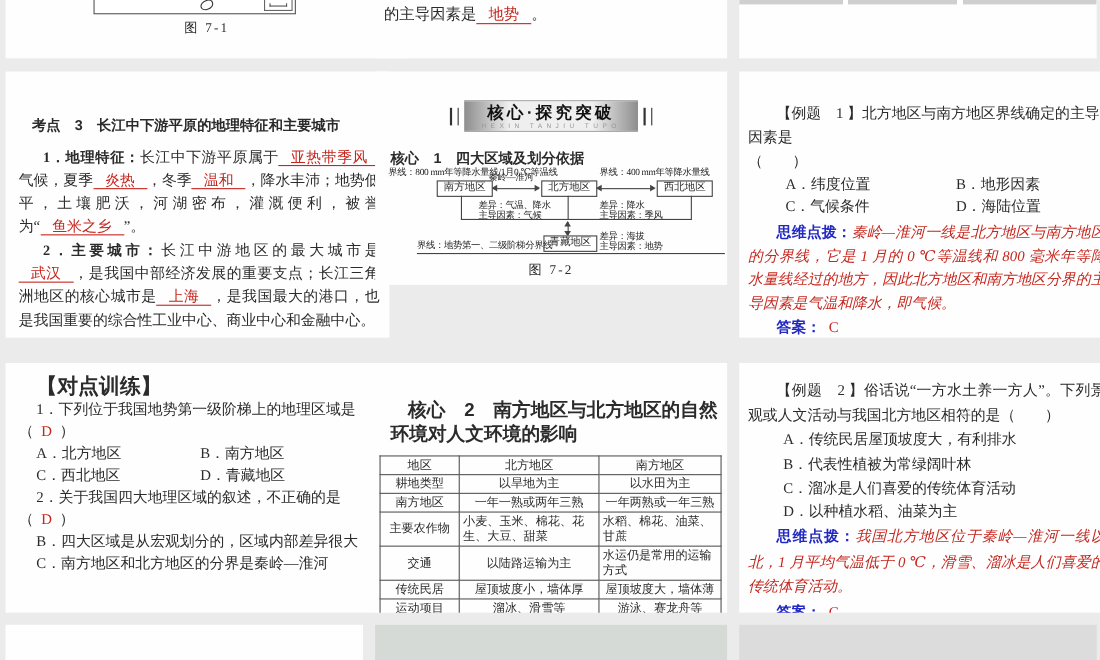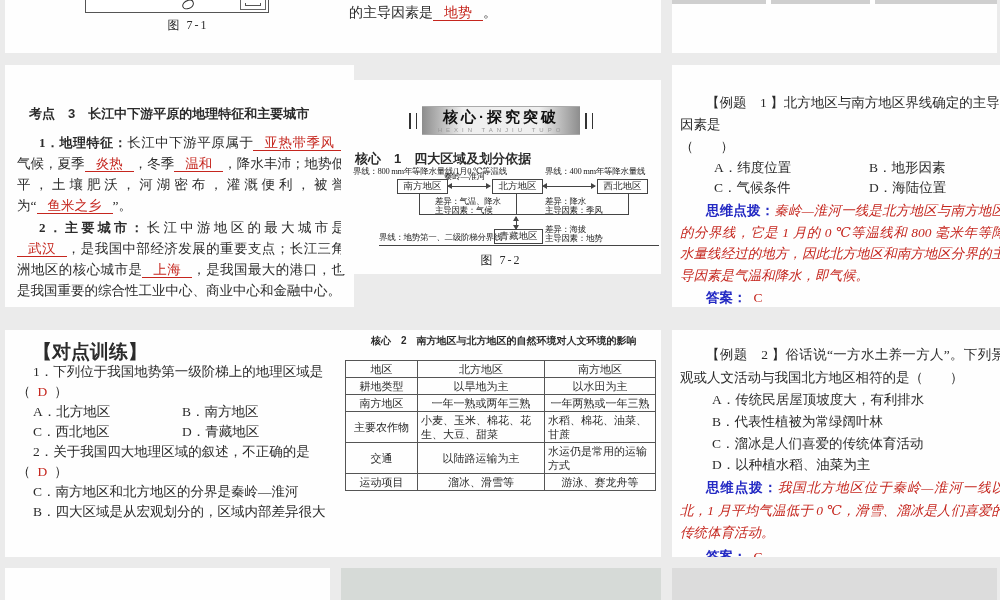--- a/index.html
+++ b/index.html
@@ -71,21 +71,21 @@
 
   
   .dd{padding:0 9px 0 12px;font-size:13.5px;}
   .dd-head{margin:12px 0 0 16px;font-size:19px;font-weight:bold;font-family:"Liberation Sans","DejaVu Sans",sans-serif;line-height:20px;}
   .dd-line{line-height:20px;text-indent:16px;}
   .dd-wrap{line-height:20px;text-indent:16px;text-align:justify;}
   .opt2d{padding-left:16px;line-height:20px;}
   .opt2d .o1{display:inline-block;width:149px;}
 
   
-  .hx2-sub{margin:0 6px 0 14px;font-size:10px;font-weight:bold;font-family:"Liberation Sans","DejaVu Sans",sans-serif;line-height:22px;text-indent:16px;}
+  .hx2-sub{margin:32px 6px 0 14px;font-size:17px;font-weight:bold;font-family:"Liberation Sans","DejaVu Sans",sans-serif;line-height:22px;text-indent:16px;}
   table.geo{border-collapse:collapse;margin:8px 0 0 4px;width:305px;table-layout:fixed;font-size:11px;}
   table.geo th,table.geo td{border:1px solid #555;padding:1px 3px;line-height:14px;text-align:center;font-weight:normal;}
   table.geo .c1{width:65px;}
   table.geo .c2{width:120px;}
   table.geo .c3{width:104px;}
   table.geo td.left{text-align:left;}
 
   
   .strip-mid{background:#d6dad7;}
   .strip-right{background:#dcdcdc;}
@@ -112,21 +112,21 @@
   <section class="panel" style="left:672px;top:0;width:325px;height:53px;">
     <div class="crop-edge"></div>
   </section>
 
   <section class="panel" style="left:5px;top:65px;width:349px;height:242px;">
     <h3 class="kd-head">考点　3　长江中下游平原的地理特征和主要城市</h3>
     <p class="kd-para"><b>1．地理特征：</b><span>长江中下游平原属于</span><span class="blank">亚热带季风</span><span>气候，夏季</span><span class="blank">炎热</span><span>，冬季</span><span class="blank">温和</span><span>，降水丰沛；地势低平，土壤肥沃，河湖密布，灌溉便利，被誉为“</span><span class="blank">鱼米之乡</span><span>”。</span></p>
     <p class="kd-para" style="margin-top:1px;"><b>2．主要城市：</b><span>长江中游地区的最大城市是</span><span class="blank">武汉</span><span>，是我国中部经济发展的重要支点；长江三角洲地区的核心城市是</span><span class="blank">上海</span><span>，是我国最大的港口，也是我国重要的综合性工业中心、商业中心和金融中心。</span></p>
   </section>
 
-  <section class="panel" style="left:341px;top:80px;width:320px;height:194px;">
+  <section class="panel" style="left:341px;top:65px;width:320px;height:194px;">
     <div class="banner">
       <div class="banner-bar"></div>
       <div class="banner-core sans"><span>核心·探究突破</span><span class="banner-pinyin">HEXIN   TANJIU   TUPO</span></div>
       <div class="banner-bar"></div>
     </div>
     <div class="h-sub">核心　1　四大区域及划分依据</div>
 
     <span class="dt" style="left:12px;top:87px;">界线：800 mm年等降水量线/1月0 ℃等温线</span>
     <span class="dt" style="left:204px;top:87px;">界线：400 mm年等降水量线</span>
     <span class="dt" style="left:103px;top:92px;">秦岭—淮河</span>
@@ -166,22 +166,22 @@
     <p class="lt-hint"><span class="hint-label">思维点拨：</span><span class="hint">秦岭—淮河一线是北方地区与南方地区的分界线，它是 1 月的 0 ℃等温线和 800 毫米年等降水量线经过的地方，因此北方地区和南方地区分界的主导因素是气温和降水，即气候。</span></p>
     <p class="lt-ansline" style="margin:0;"><span class="hint-label">答案：</span><span class="ans">C</span></p>
   </section>
 
   <section class="panel dd" style="left:5px;top:330px;width:325px;height:227px;">
     <div class="dd-head">【对点训练】</div>
     <div class="dd-line"><span>1．下列位于我国地势第一级阶梯上的地理区域是（</span><span class="ans">D</span><span>）</span></div>
     <div class="opt2d"><span class="o1">A．北方地区</span><span>B．南方地区</span></div>
     <div class="opt2d"><span class="o1">C．西北地区</span><span>D．青藏地区</span></div>
     <div class="dd-line"><span>2．关于我国四大地理区域的叙述，不正确的是（</span><span class="ans">D</span><span>）</span></div>
+    <div class="dd-line">B．四大区域是从宏观划分的，区域内部差异很大</div>
     <div class="dd-line">C．南方地区和北方地区的分界是秦岭—淮河</div>
-    <div class="dd-line">B．四大区域是从宏观划分的，区域内部差异很大</div>
 
   </section>
 
   <section class="panel" style="left:341px;top:330px;width:320px;height:227px;">
     <div class="hx2-sub">核心　2　南方地区与北方地区的自然环境对人文环境的影响</div>
     <table class="geo">
       <tbody>
           <tr>
         <th class="c1">地区</th>
         <th class="c2">北方地区</th>
@@ -201,20 +201,25 @@
         <td>主要农作物</td>
         <td class="left">小麦、玉米、棉花、花生、大豆、甜菜</td>
         <td class="left">水稻、棉花、油菜、甘蔗</td>
       </tr>
       <tr>
         <td>交通</td>
         <td>以陆路运输为主</td>
         <td class="left">水运仍是常用的运输方式</td>
       </tr>
       <tr>
+        <td>传统民居</td>
+        <td>屋顶坡度小，墙体厚</td>
+        <td>屋顶坡度大，墙体薄</td>
+      </tr>
+      <tr>
         <td>运动项目</td>
         <td>溜冰、滑雪等</td>
         <td>游泳、赛龙舟等</td>
       </tr>
     </tbody>
       </table>
   </section>
 
   <section class="panel lt" style="left:672px;top:330px;width:325px;height:227px;">
     <p class="lt-stem1" style="margin-top:14px;line-height:22.5px;text-align:justify;">【例题　2 】俗话说“一方水土养一方人”。下列景观或人文活动与我国北方地区相符的是（　　）</p>

